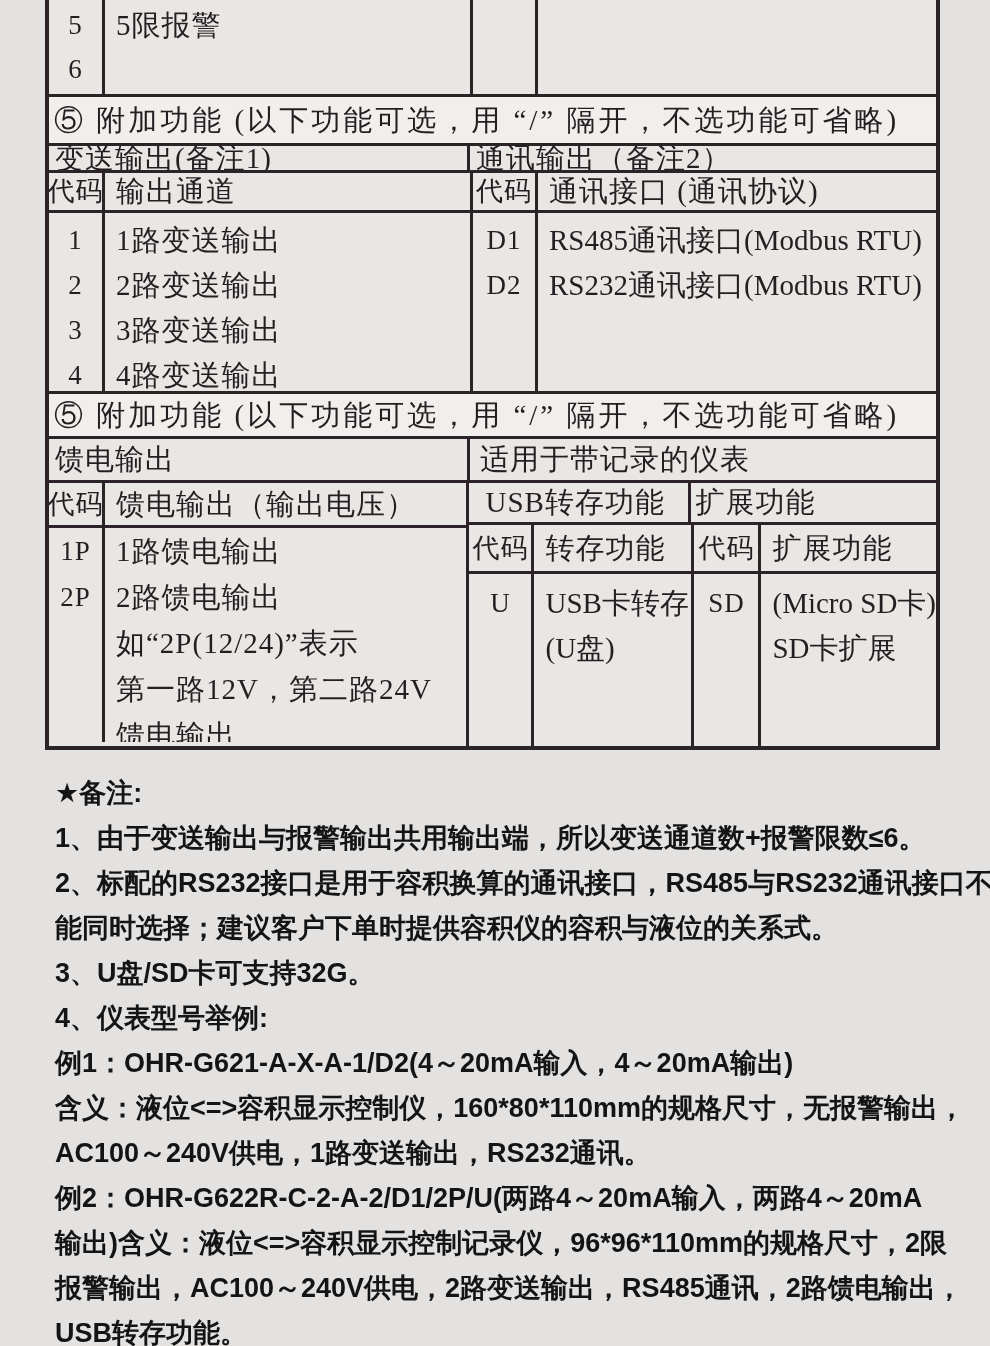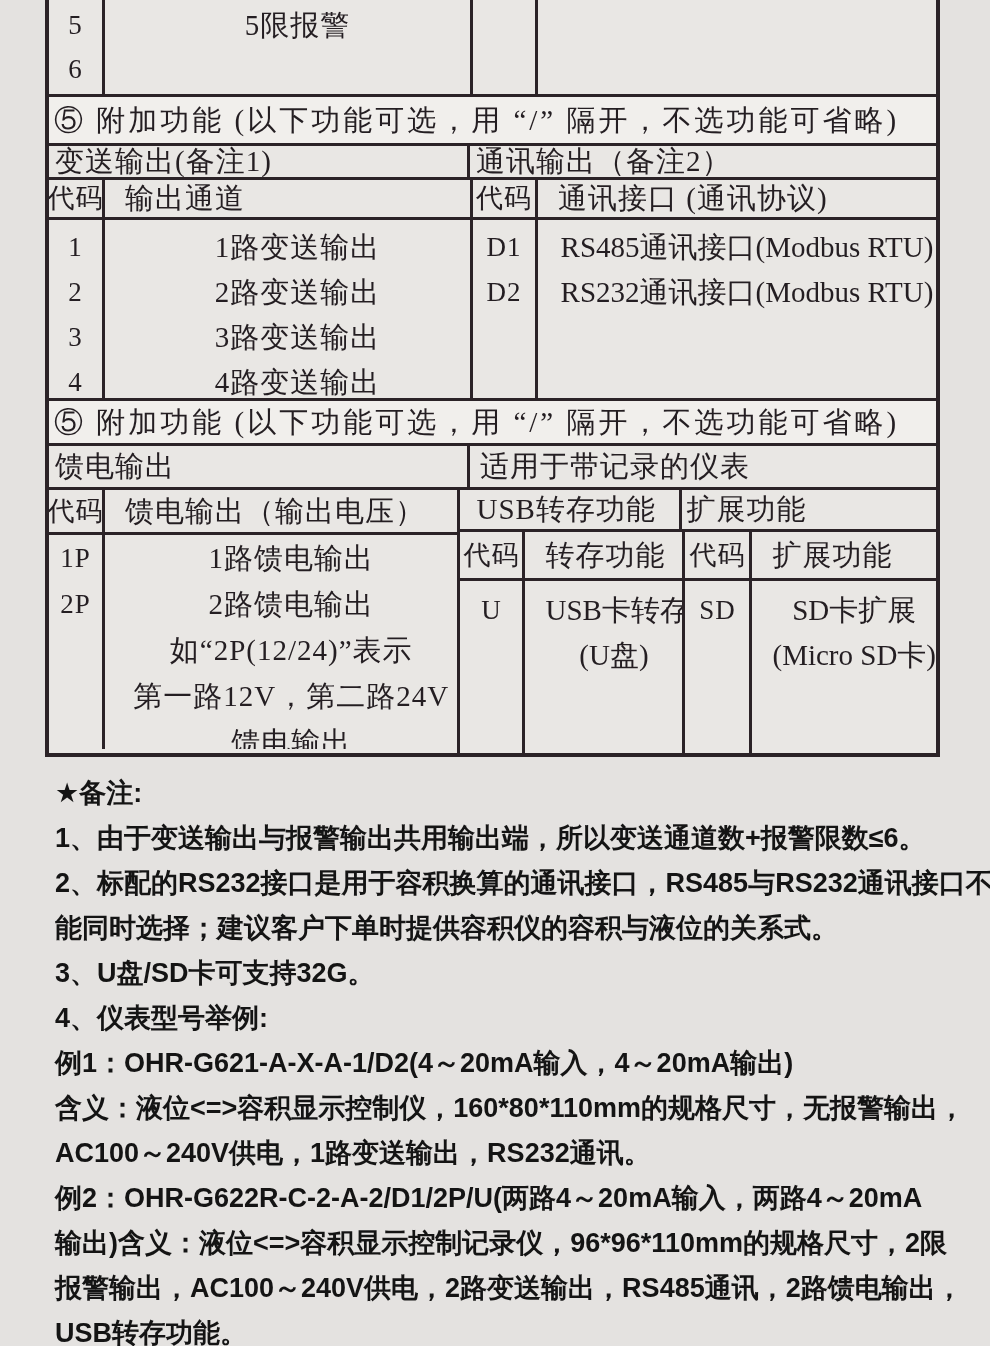--- a/index.html
+++ b/index.html
@@ -25,34 +25,34 @@
     border-right:4px solid var(--bc);
     background:var(--cell);
     font-size:29px;letter-spacing:1px;line-height:1;
   }
   .trow{display:flex;box-sizing:border-box;border-bottom:3px solid var(--bc);}
   .trow:last-child{border-bottom:4px solid var(--bc);}
   .c{box-sizing:border-box;overflow:hidden;white-space:nowrap;}
   .vr{border-right:3px solid var(--bc);}
   .codecol{width:56px;text-align:center;font-size:27px;}
   .codecol-r{width:65px;text-align:center;font-size:27px;}
-  .desc{flex:1;padding-left:20px;text-align:center;}
+  .desc{flex:1;padding-left:11px;}
   .leftblk{width:421px;display:flex;}
   .rightblk{flex:1;display:flex;}
   .vcent{display:flex;align-items:center;}
   .hdr5{
     background:var(--hdr);height:46px;display:flex;align-items:center;
     padding-left:5px;letter-spacing:3px;white-space:nowrap;overflow:hidden;
   }
   .lines div{white-space:nowrap;}
   
   .rowA{height:97px;}
   .rowA .lines{line-height:44px;padding-top:3px;}
   
-  .rowC{height:34px;}
+  .rowC{height:27px;}
   .rowD{height:40px;}
   .rowE{height:181px;}
   .rowE .lines{line-height:45px;padding-top:5px;}
   .rowG{height:44px;}
   .rowH{height:267px;display:flex;}
   
   .hl-hdr{height:42px;border-bottom:3px solid var(--bc);display:flex;}
   .hl-data{height:214px;display:flex;border-radius:14px;}
   .hl-data .lines{line-height:46px;}
   
@@ -194,22 +194,22 @@
           <div class="c desc lines" style="letter-spacing:0;">
             <div>USB卡转存</div>
             <div>(U盘)</div>
           </div>
         </div>
         <div class="extblk">
           <div class="c codecol-e vr lines">
             <div>SD</div>
           </div>
           <div class="c desc lines" style="letter-spacing:0;">
+            <div>(Micro SD卡)</div>
             <div>SD卡扩展</div>
-            <div>(Micro SD卡)</div>
           </div>
         </div>
       </div>
     </div>
 
   </div>
 </div>
 
 <div class="notes">
   <div>★备注:</div>

